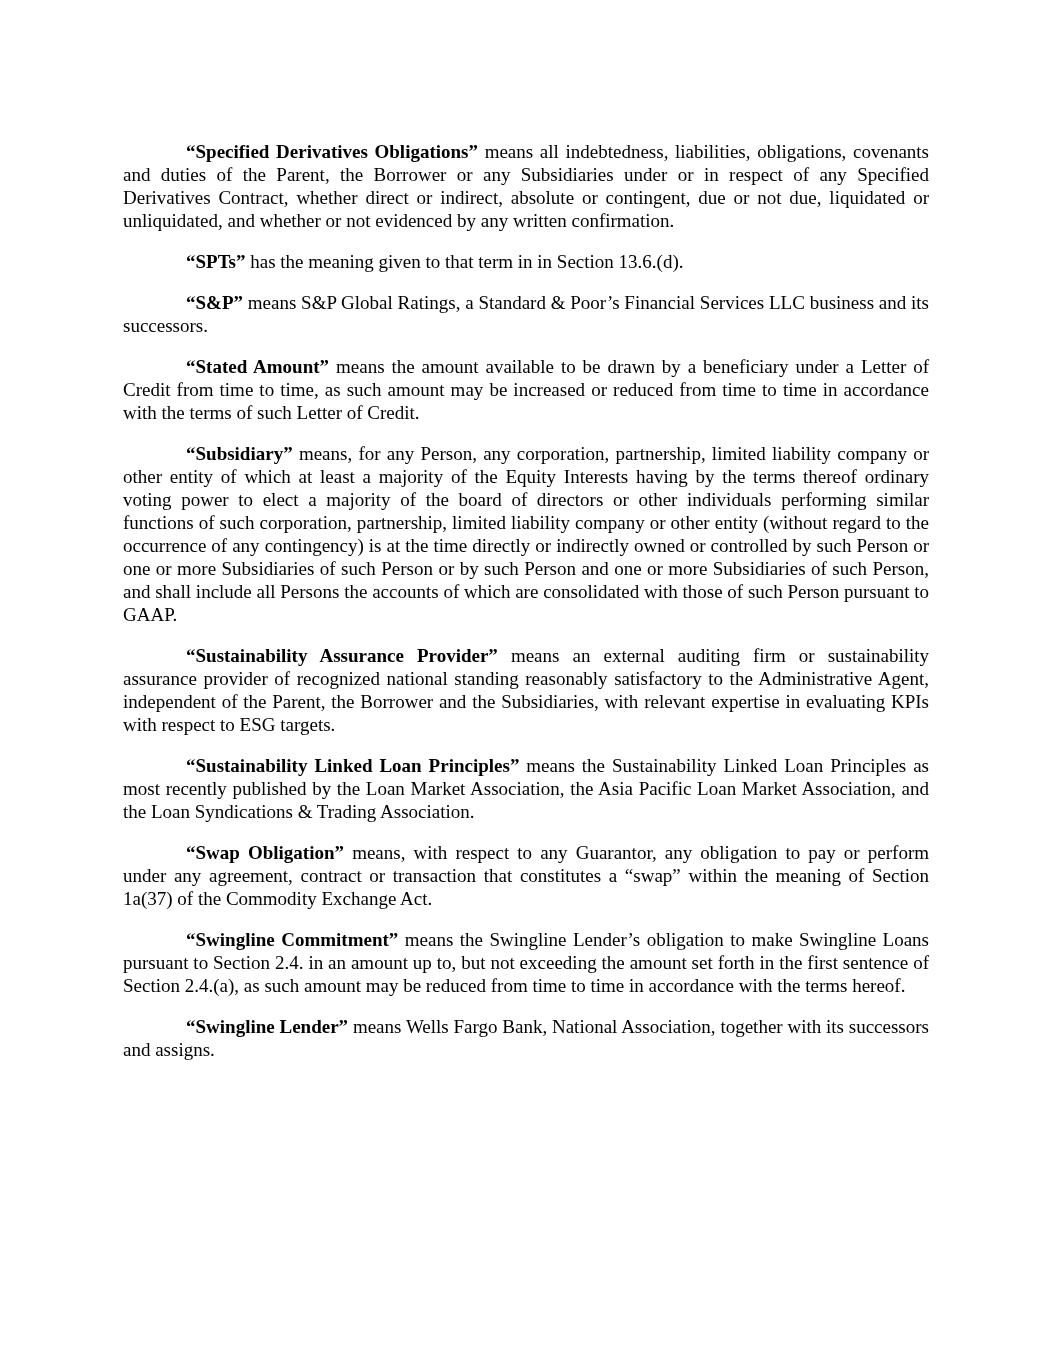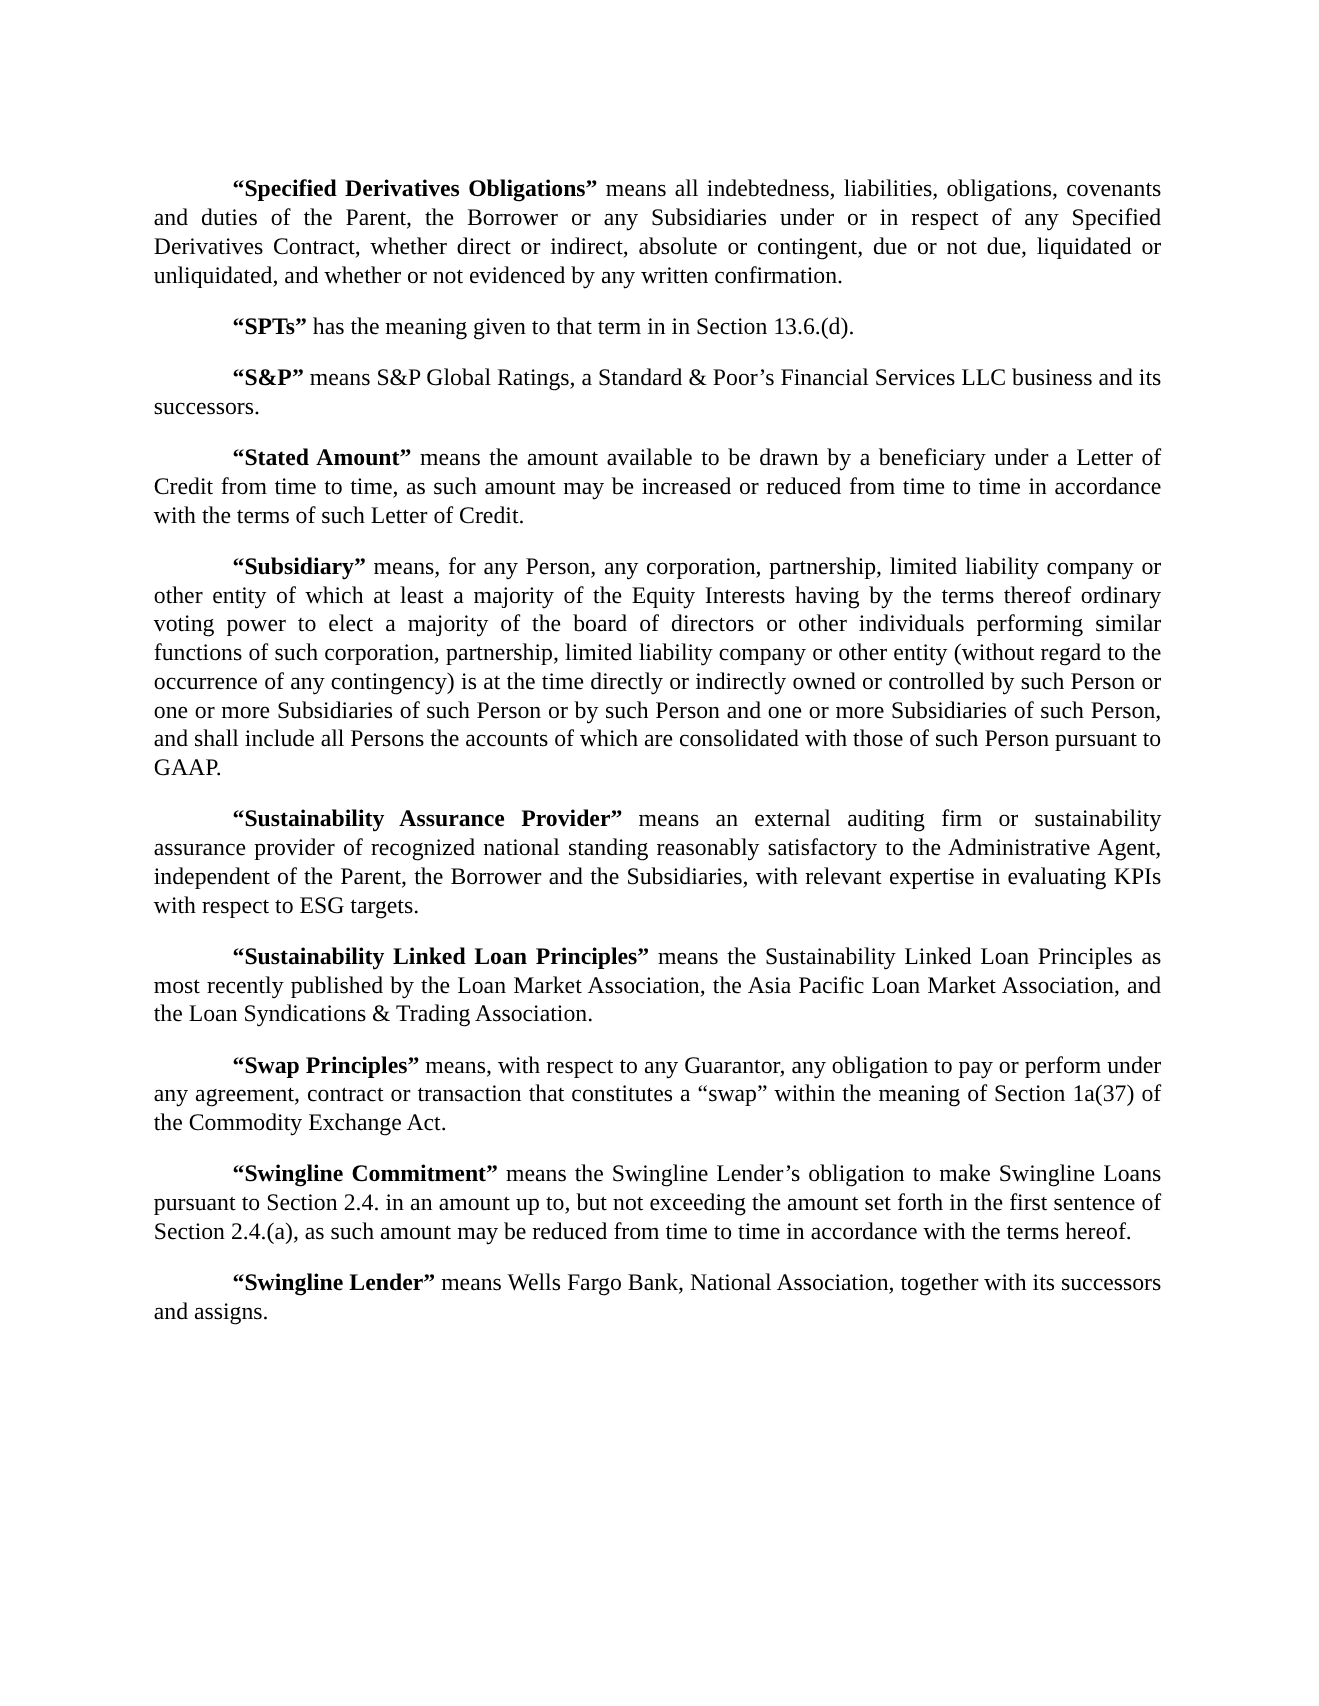--- a/index.html
+++ b/index.html
@@ -69,21 +69,21 @@
 <div class="page">
 
   <div class="content">
     <p class="para"><span class="term">“Specified Derivatives Obligations”</span><span> means all indebtedness, liabilities, obligations, covenants and duties of the Parent, the Borrower or any Subsidiaries under or in respect of any Specified Derivatives Contract, whether direct or indirect, absolute or contingent, due or not due, liquidated or unliquidated, and whether or not evidenced by any written confirmation.</span></p>
     <p class="para"><span class="term">“SPTs”</span><span> has the meaning given to that term in in Section 13.6.(d).</span></p>
     <p class="para"><span class="term">“S&amp;P”</span><span> means S&amp;P Global Ratings, a Standard &amp; Poor’s Financial Services LLC business and its successors.</span></p>
     <p class="para"><span class="term">“Stated Amount”</span><span> means the amount available to be drawn by a beneficiary under a Letter of Credit from time to time, as such amount may be increased or reduced from time to time in accordance with the terms of such Letter of Credit.</span></p>
     <p class="para"><span class="term">“Subsidiary”</span><span> means, for any Person, any corporation, partnership, limited liability company or other entity of which at least a majority of the Equity Interests having by the terms thereof ordinary voting power to elect a majority of the board of directors or other individuals performing similar functions of such corporation, partnership, limited liability company or other entity (without regard to the occurrence of any contingency) is at the time directly or indirectly owned or controlled by such Person or one or more Subsidiaries of such Person or by such Person and one or more Subsidiaries of such Person, and shall include all Persons the accounts of which are consolidated with those of such Person pursuant to GAAP.</span></p>
     <p class="para"><span class="term">“Sustainability Assurance Provider”</span><span> means an external auditing firm or sustainability assurance provider of recognized national standing reasonably satisfactory to the Administrative Agent, independent of the Parent, the Borrower and the Subsidiaries, with relevant expertise in evaluating KPIs with respect to ESG targets.</span></p>
     <p class="para"><span class="term">“Sustainability Linked Loan Principles”</span><span> means the Sustainability Linked Loan Principles as most recently published by the Loan Market Association, the Asia Pacific Loan Market Association, and the Loan Syndications &amp; Trading Association.</span></p>
-    <p class="para"><span class="term">“Swap Principles”</span><span> means, with respect to any Guarantor, any obligation to pay or perform under any agreement, contract or transaction that constitutes a “swap” within the meaning of Section 1a(37) of the Commodity Exchange Act.</span></p>
+    <p class="para"><span class="term">“Swap Obligation”</span><span> means, with respect to any Guarantor, any obligation to pay or perform under any agreement, contract or transaction that constitutes a “swap” within the meaning of Section 1a(37) of the Commodity Exchange Act.</span></p>
     <p class="para"><span class="term">“Swingline Commitment”</span><span> means the Swingline Lender’s obligation to make Swingline Loans pursuant to Section 2.4.  in an amount up to, but not exceeding the amount set forth in the first sentence of Section 2.4.(a), as such amount may be reduced from time to time in accordance with the terms hereof.</span></p>
     <p class="para"><span class="term">“Swingline Lender”</span><span> means Wells Fargo Bank, National Association, together with its successors and assigns.</span></p>
   </div>
 
   <div class="page-number">34</div>
 
   <div class="change-bar"></div>
 
   <div class="footer-line"><span>LEGAL02/</span><span class="deleted">44946491v1</span><span class="inserted">44946491v5</span></div>
 

